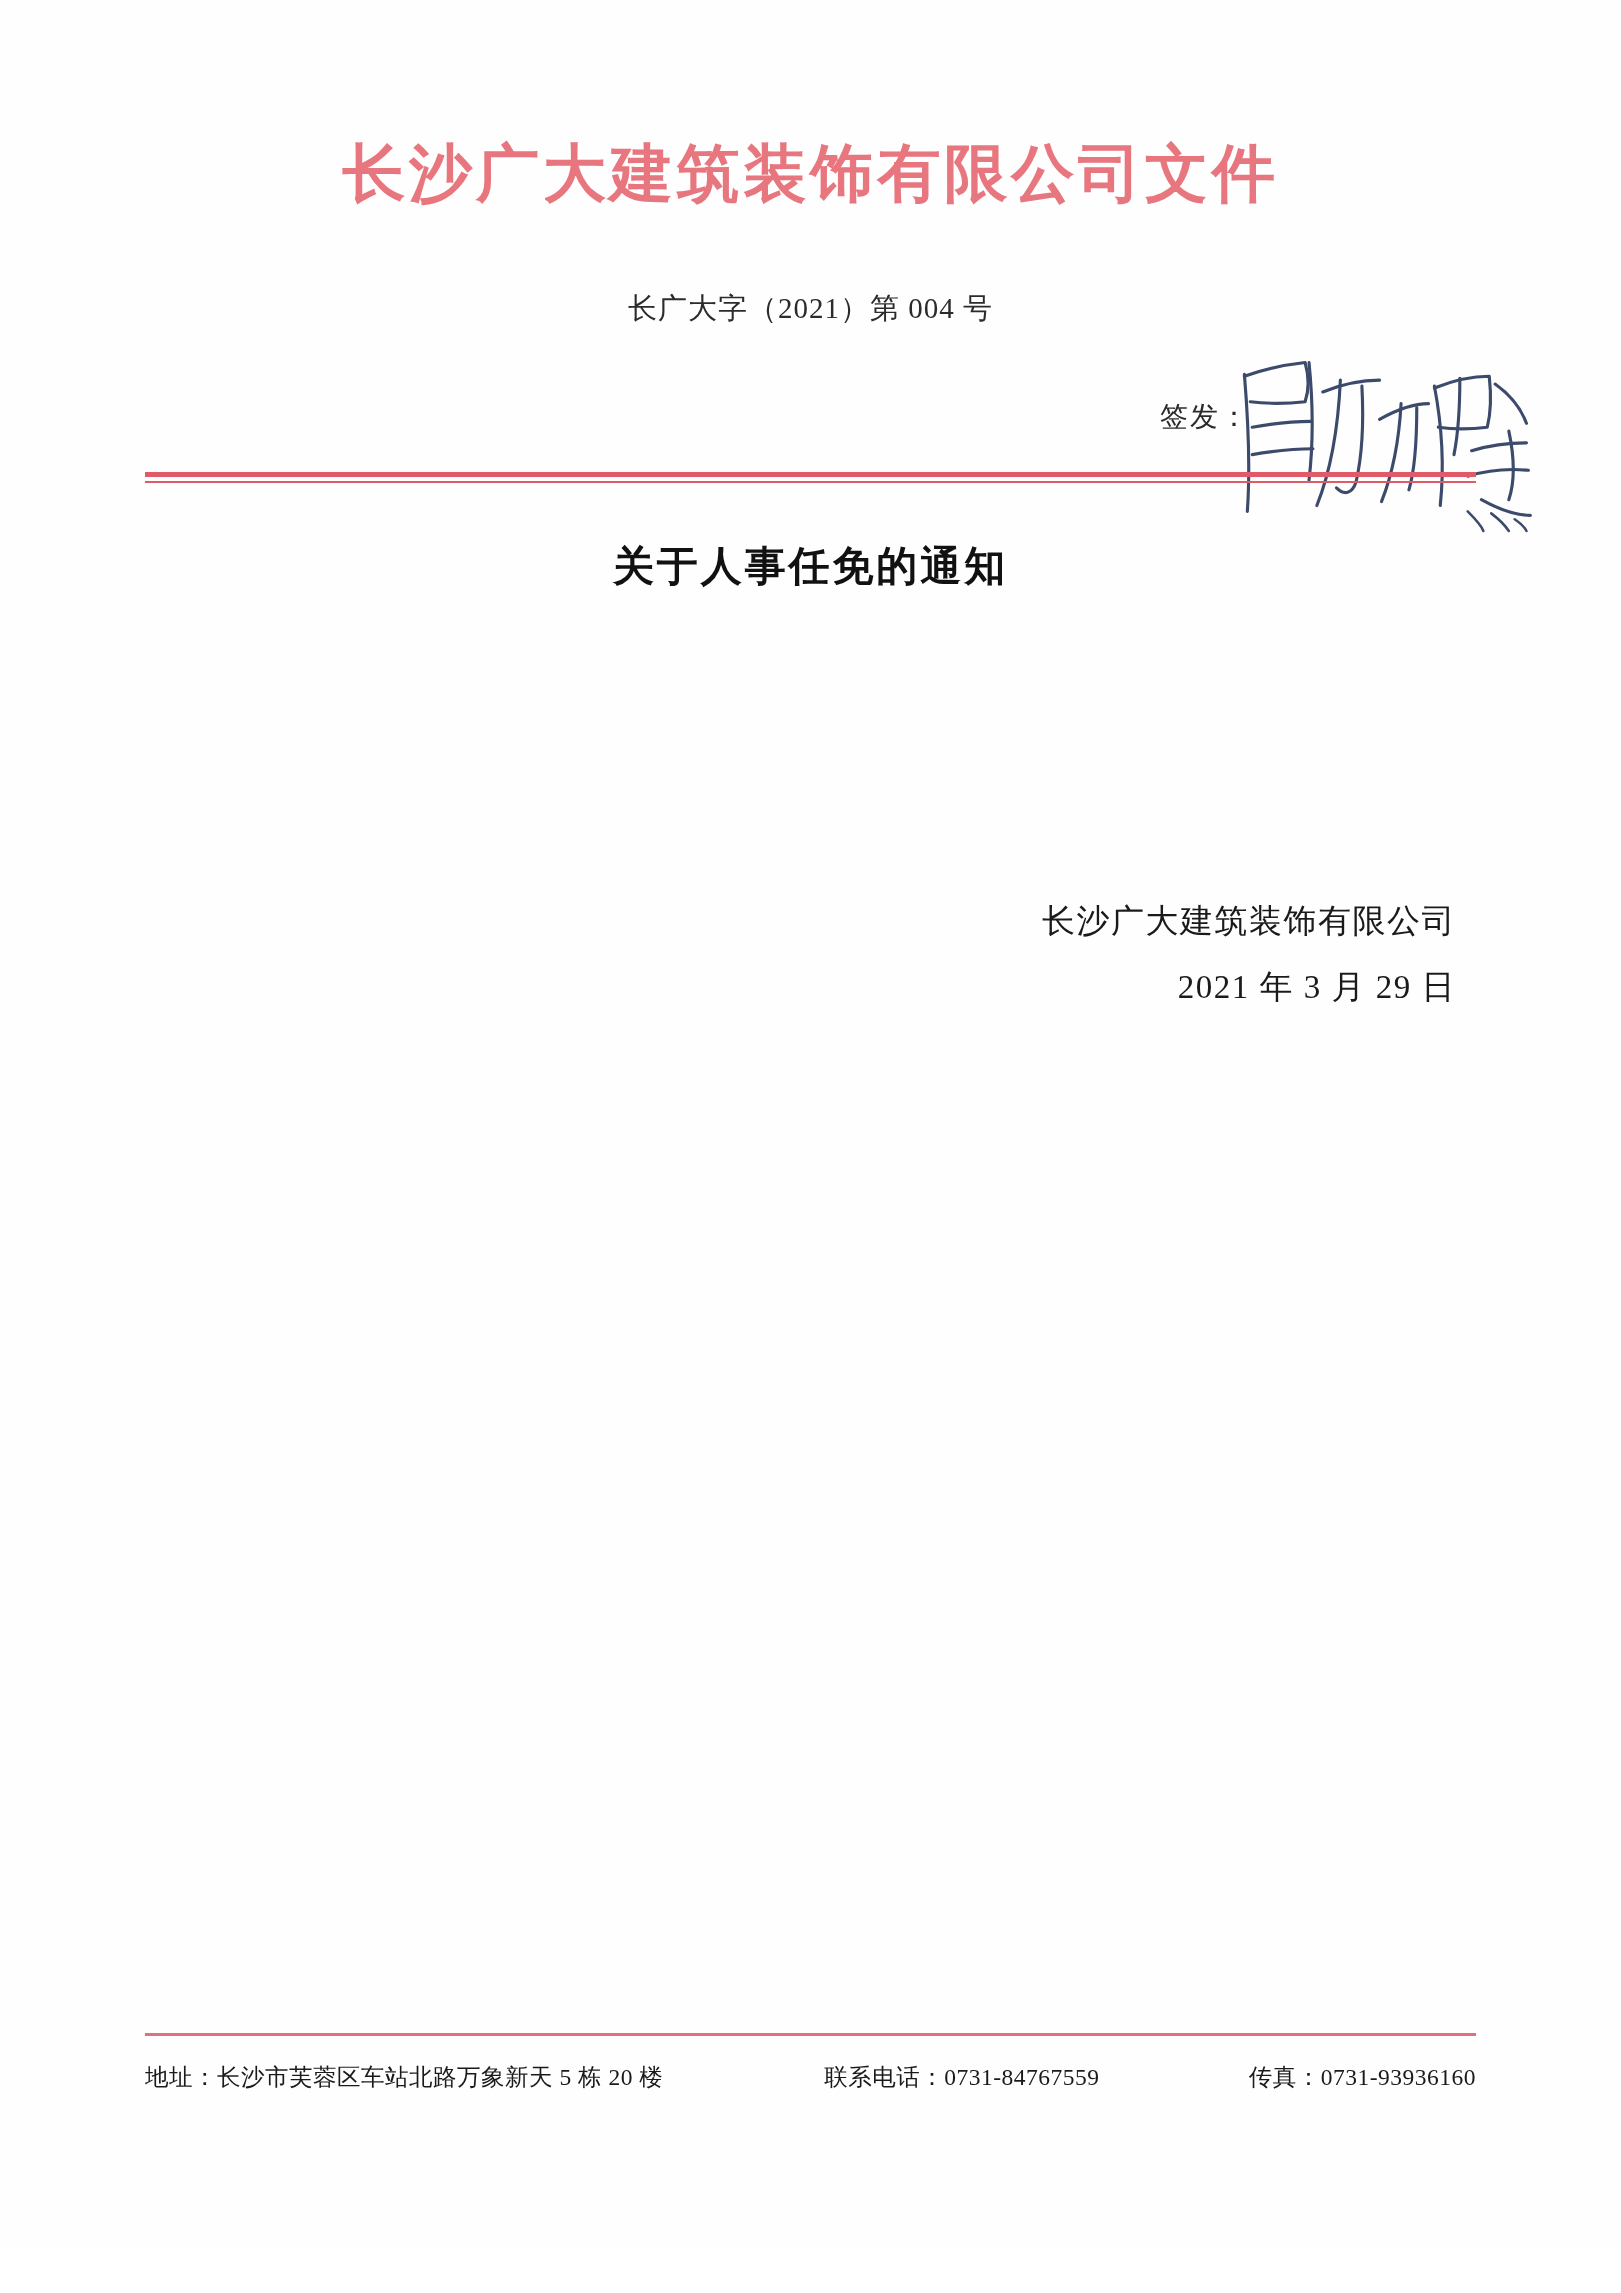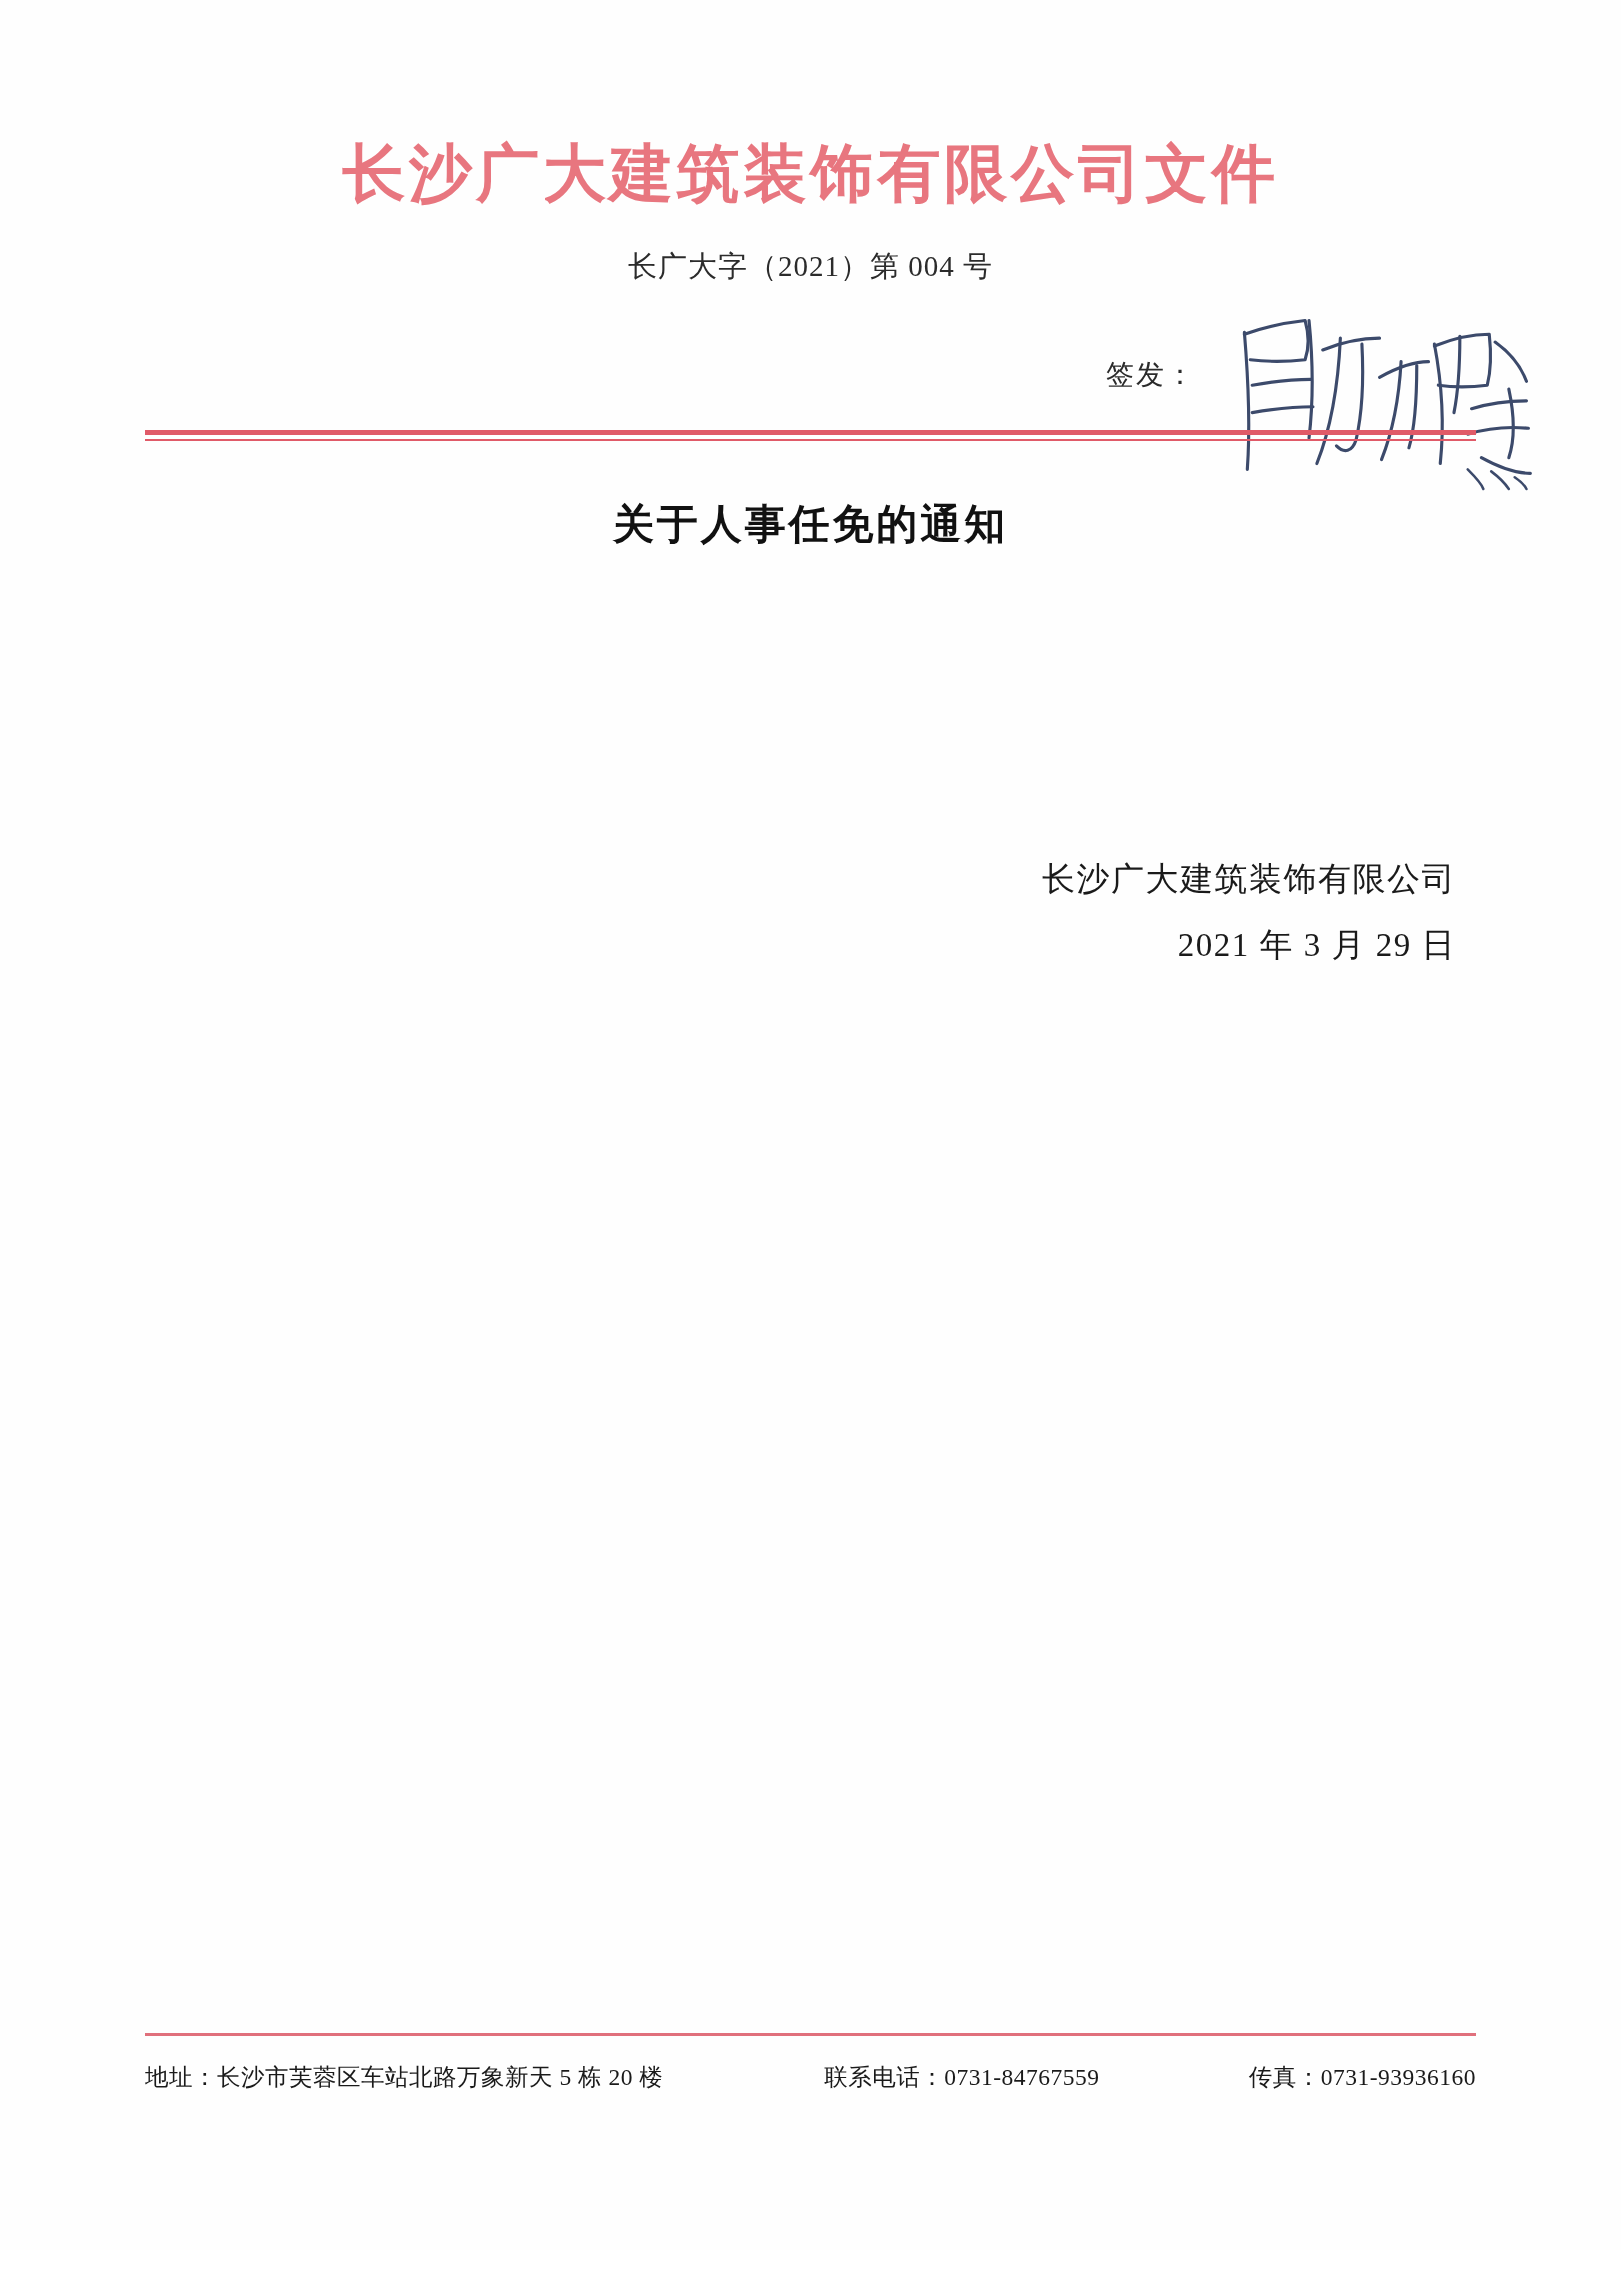--- a/index.html
+++ b/index.html
@@ -28,35 +28,35 @@
   .org-title {
     font-family: "Liberation Sans", "DejaVu Sans", sans-serif;
     font-weight: bold;
     font-size: 63px;
     letter-spacing: 3.9px;
     color: #e8767f;
     line-height: 1.15;
     white-space: nowrap;
   }
   .doc-number {
-    margin-top: 38px;
+    margin-top: 80px;
     font-size: 29px;
     letter-spacing: 1px;
     color: #2b2b2b;
   }
 
   
   .sign-row {
     position: relative;
     margin-top: 43px;
     height: 94px;
   }
   .sign-label {
     position: absolute;
-    left: 1106px;
+    left: 1160px;
     top: 25.5px;
     font-size: 28px;
     letter-spacing: 2px;
     color: #2b2b2b;
   }
   .signature {
     position: absolute;
     left: 1215px;
     top: -39px;
     width: 333px;

